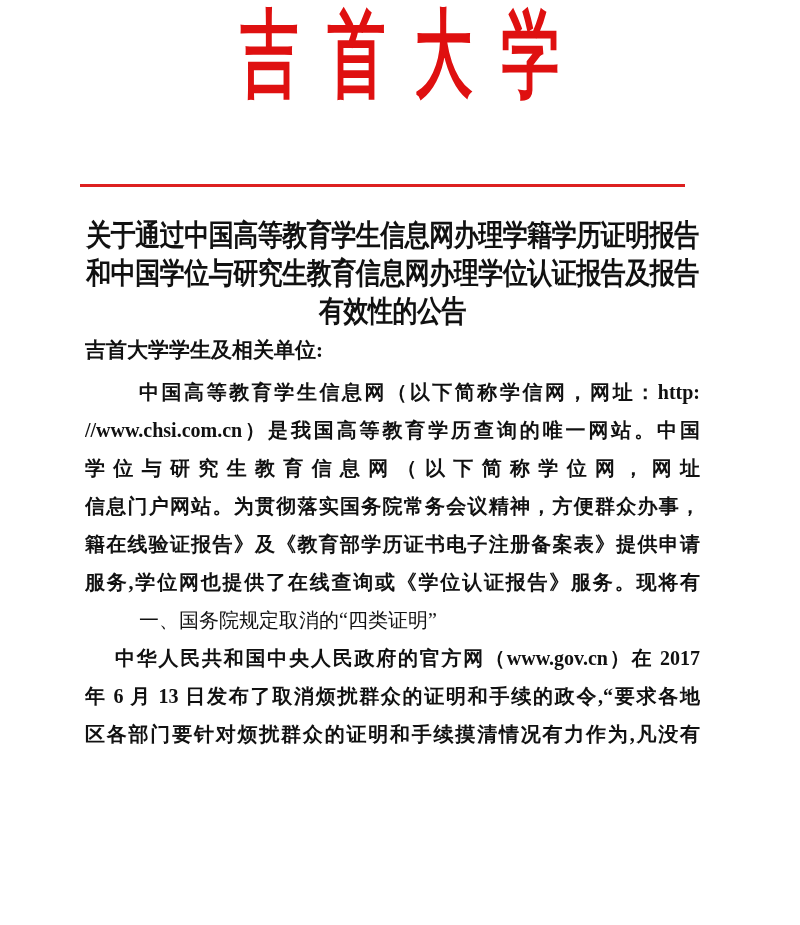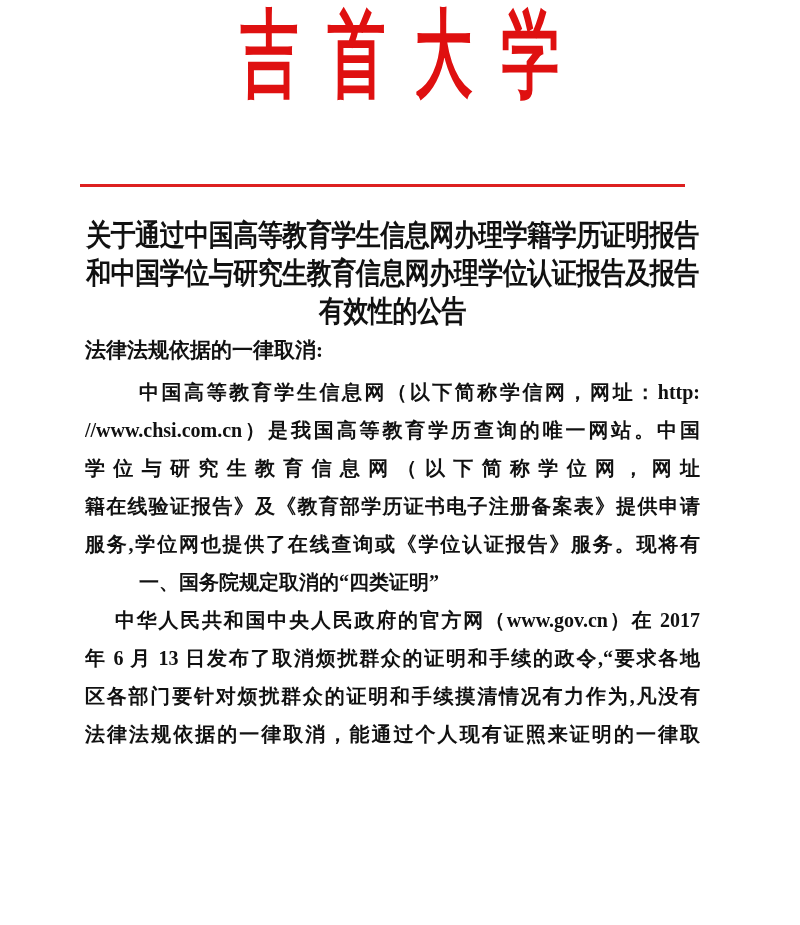--- a/index.html
+++ b/index.html
@@ -91,45 +91,45 @@
     text-justify: inter-character;
   }
   .jl::after {
     content: "";
     display: inline-block;
     width: 100%;
     height: 0;
   }
   .ind2 { text-indent: 54px; }
   .ind1 { text-indent: 30px; }
-  .sec  { font-weight: 700; }
+  .sec  { font-weight: 400; }
 </style>
 </head>
 <body>
 
 <div class="page">
 
   <div class="letterhead">吉首大学</div>
 
   <div class="redline"></div>
 
   <div class="doc-title">
     <div class="t-line">关于通过中国高等教育学生信息网办理学籍学历证明报告</div>
     <div class="t-line">和中国学位与研究生教育信息网办理学位认证报告及报告</div>
     <div class="t-line">有效性的公告</div>
   </div>
 
-  <div class="salutation">法律法规依据的一律取消:</div>
+  <div class="salutation">吉首大学学生及相关单位:</div>
 
   <div class="body-block">
     <div class="ln jl ind2">中国高等教育学生信息网（以下简称学信网，网址：http:</div>
     <div class="ln jl">//www.chsi.com.cn）是我国高等教育学历查询的唯一网站。中国</div>
     <div class="ln jl">学位与研究生教育信息网（以下简称学位网，网址</div>
+    <div class="ln jl">信息门户网站。为贯彻落实国务院常务会议精神，方便群众办事，</div>
     <div class="ln jl">籍在线验证报告》及《教育部学历证书电子注册备案表》提供申请</div>
     <div class="ln jl">服务,学位网也提供了在线查询或《学位认证报告》服务。现将有</div>
     <div class="ln ind2 sec">一、国务院规定取消的“四类证明”</div>
     <div class="ln jl ind1">中华人民共和国中央人民政府的官方网（www.gov.cn）在 2017</div>
     <div class="ln jl">年 6 月 13 日发布了取消烦扰群众的证明和手续的政令,“要求各地</div>
     <div class="ln jl">区各部门要针对烦扰群众的证明和手续摸清情况有力作为,凡没有</div>
-    <div class="ln jl">法律法规依据的一律取消，能通过个人现有证照来证明的一律取</div>
   </div>
 
 </div>
 
 </body></html>

